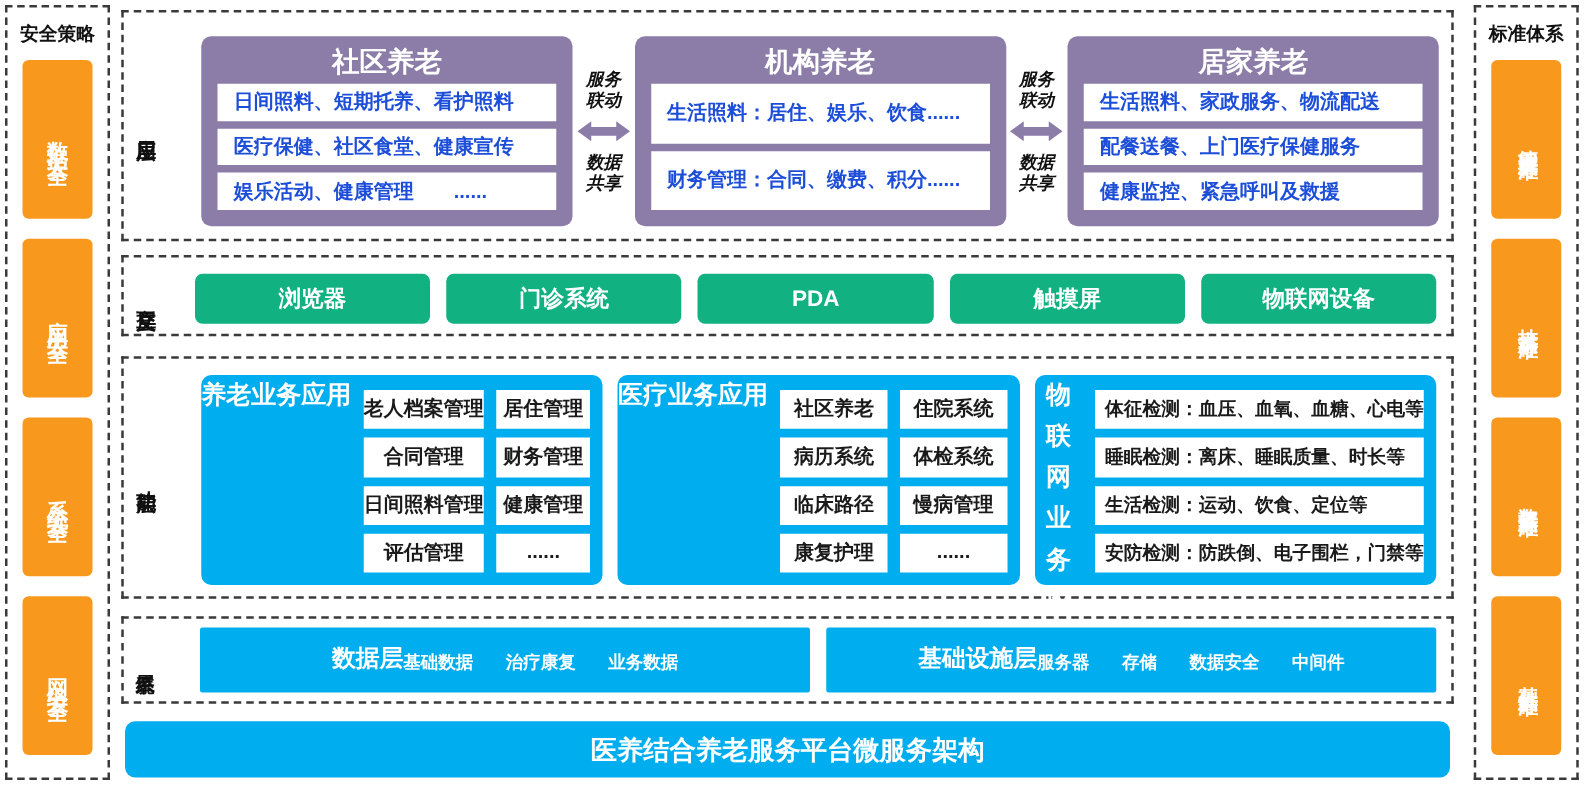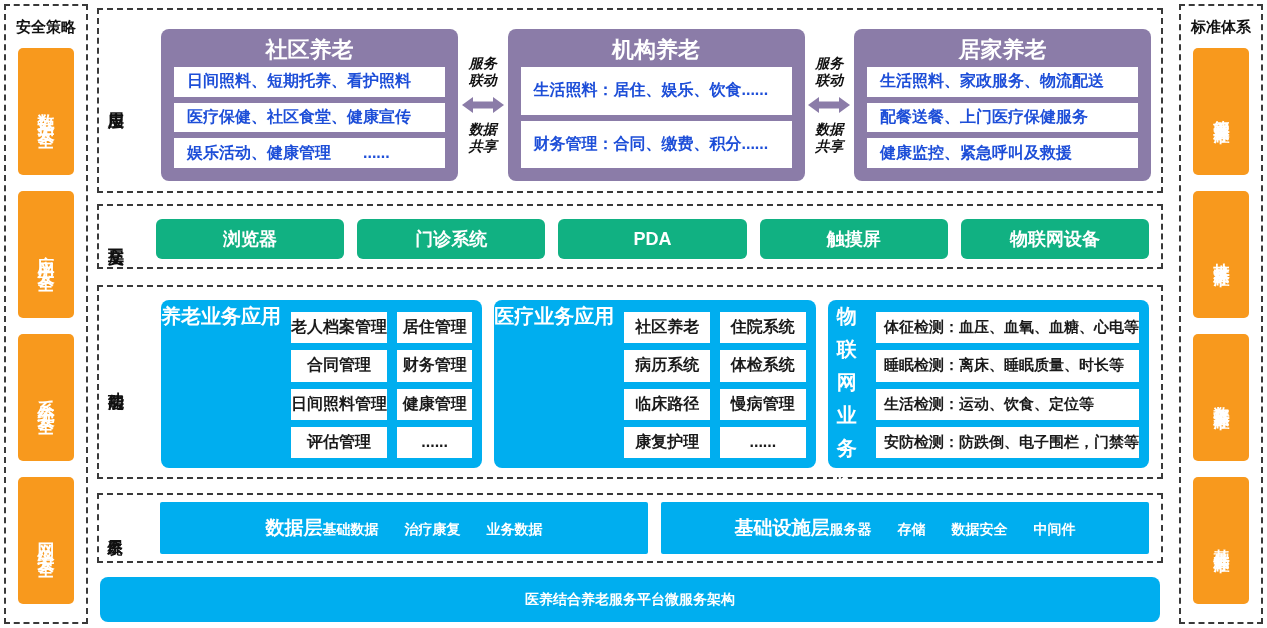--- a/index.html
+++ b/index.html
@@ -71,21 +71,21 @@
                   display:flex;gap:13px;}
   .sys-box{flex:1;background:var(--blue,#00AEEF);border-radius:2px;display:flex;
            flex-direction:row;align-items:center;justify-content:center;color:#fff;}
   .sys-title{font-size:19px;font-weight:bold;line-height:1.2;}
   .sys-items{display:flex;gap:26px;font-size:14px;font-weight:bold;margin-top:3px;}
   .system-layer .layer-label{letter-spacing:0;font-size:15px;}
 
   
   .footer-bar{position:absolute;left:100px;top:577px;width:1060px;height:45px;
               background:var(--blue,#00AEEF);border-radius:8px;color:#fff;
-              font-size:14px;font-weight:bold;display:flex;align-items:center;
+              font-size:21px;font-weight:bold;display:flex;align-items:center;
               justify-content:center;}
 </style>
 </head>
 <body>
 
 <div class="canvas">
 
   <aside class="side-panel left-panel dashed">
     <div class="panel-title">安全策略</div>
     <div class="vbox vb0">数据安全</div>

